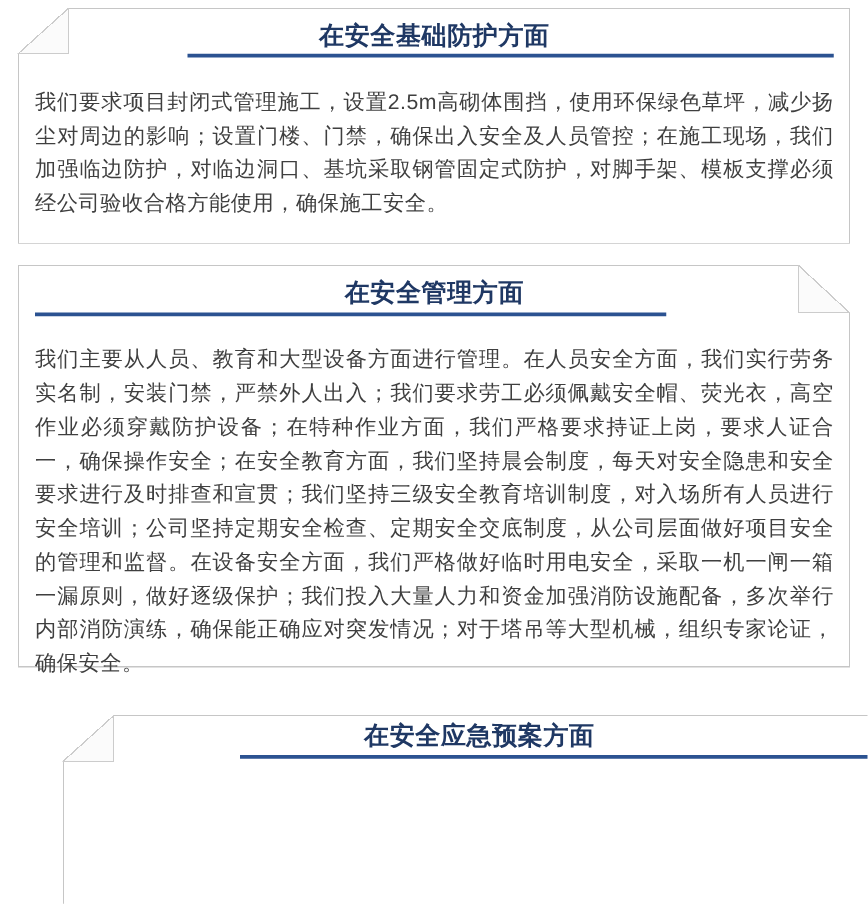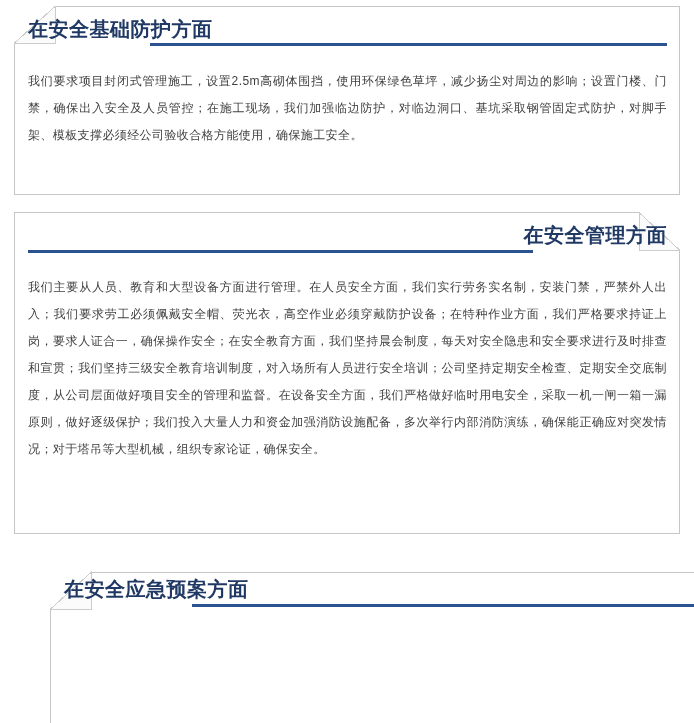--- a/index.html
+++ b/index.html
@@ -31,37 +31,37 @@
     position:absolute;
     margin:0;
     left:14px;right:13px;top:9px;
     font-size:20px;
     font-weight:bold;
     line-height:28px;
     color:var(--title-color,#1f3864);
     letter-spacing:0.5px;
     white-space:nowrap;
   }
-  .title-right{text-align:left;}
-  .title-left{text-align:right;}
+  .title-right{text-align:center;}
+  .title-left{text-align:center;}
 
   .rule{
     position:absolute;
     height:3px;
     background:var(--underline-color,#2b5291);
   }
   .card-1 .rule{top:37px;right:13px;width:517px;}
   .card-2 .rule{top:38px;left:14px;width:505px;}
   .card-3 .rule{top:38px;right:13px;width:511px;}
 
   .body-text{
     position:absolute;
     margin:0;
     left:14px;right:13px;top:62px;
-    font-size:12px;
+    font-size:17px;
     line-height:27px;
     color:var(--body-color,#3f3f3f);
     text-align:justify;
     letter-spacing:0.4px;
   }
 </style>
 </head>
 <body style="--title-color: #1f3864; --underline-color: #2b5291; --body-color: #3f3f3f; --border-color: #c6c6c6; --card-bg: #ffffff;">
 
 <div class="page">

